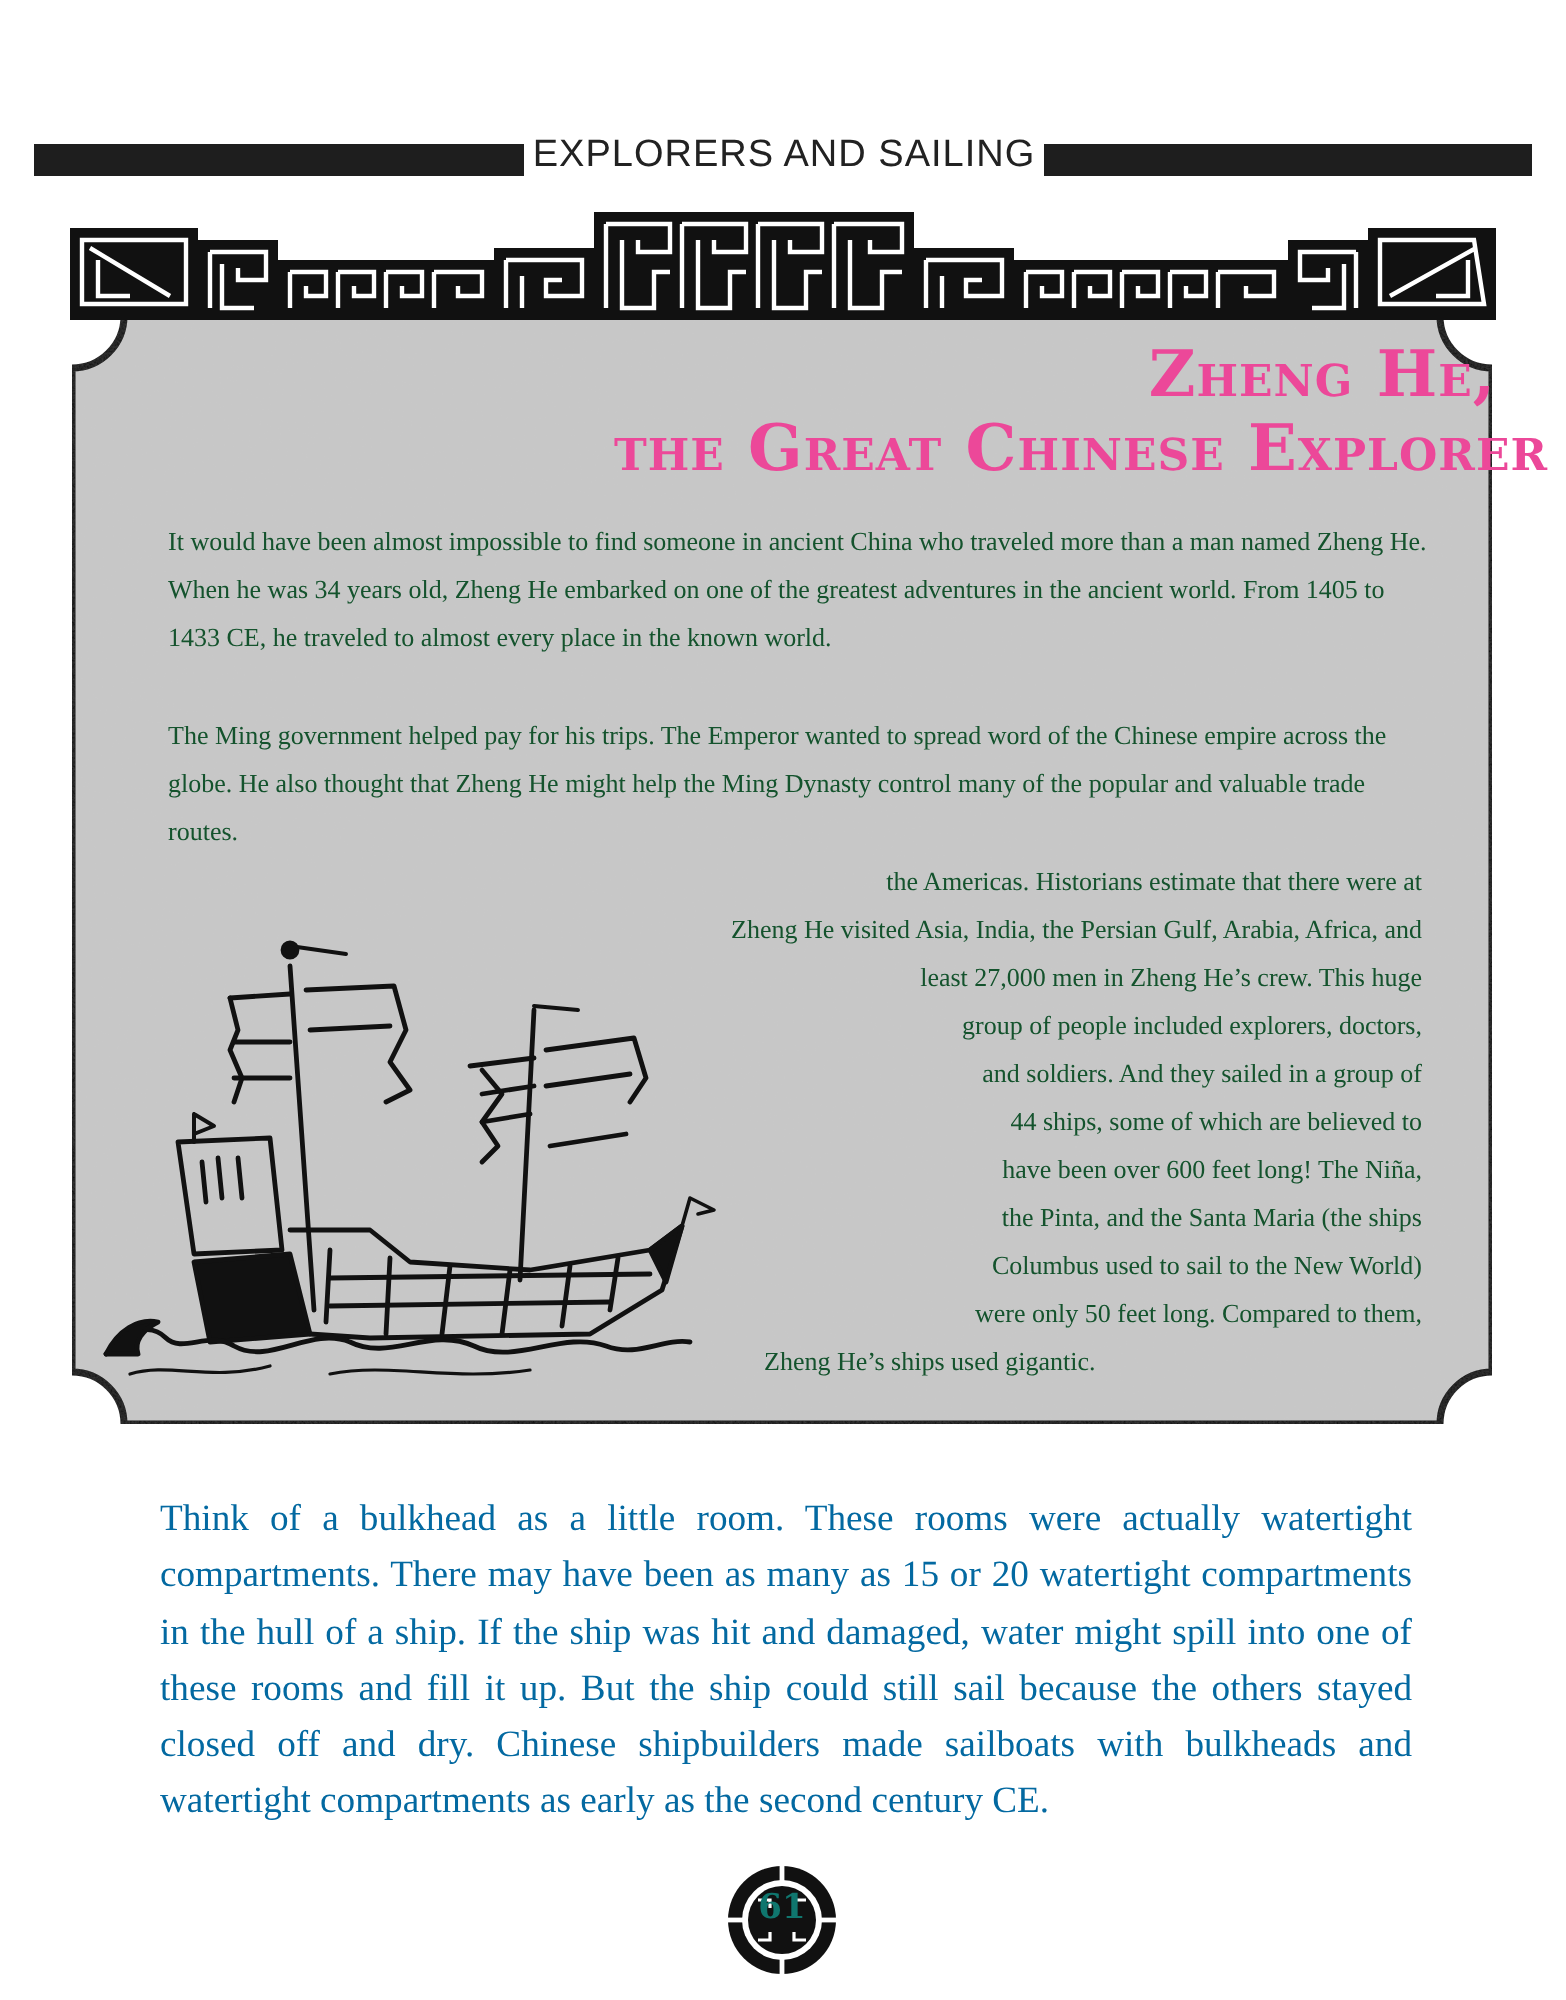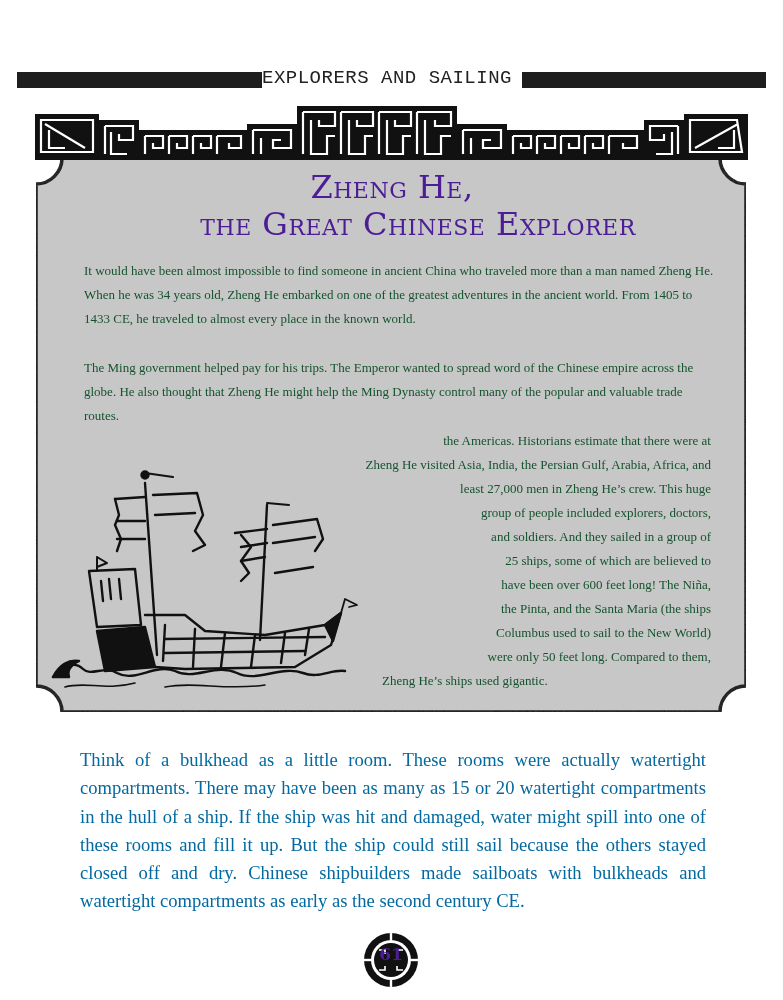--- a/index.html
+++ b/index.html
@@ -5,31 +5,31 @@
   html, body { margin:0; padding:0; }
   body {
     width:783px; height:1000px; background:#ffffff; position:relative; overflow:hidden;
     font-family:"Liberation Serif", "DejaVu Serif", serif; color:#1a1a1a;
   }
   
   .hdr-bar { position:absolute; top:72px; height:16px; background:#1e1e1e; }
   .hdr-bar.left { left:17px; width:245px; }
   .hdr-bar.right { left:522px; width:244px; }
   .hdr-title {
-    position:absolute; top:67px; left:262px; width:260px; 
-    font-family:Liberation Mono, monospace; font-size:19px;
+    position:absolute; top:67px; left:262px; width:260px; text-align:center;
+    font-family:Liberation Sans, sans-serif; font-size:19px;
     letter-spacing:0.5px; color:#222; font-weight:normal; white-space:nowrap;
   }
   
   .fret { position:absolute; left:35px; top:106px; width:713px; height:54px; }
   
   .box-svg { position:absolute; left:0; top:0; }
   .box-title {
-    position:absolute; left:36px; width:712px; text-align:center;
-    font-family:"DejaVu Serif", serif; font-weight:normal; color:#4c1d95;
+    position:absolute; left:36px; width:712px; text-align:right;
+    font-family:"DejaVu Serif", serif; font-weight:bold; color:#ec4899;
     font-variant:small-caps; letter-spacing:0.5px;
   }
   .box-title.l1 { top:168px; font-size:32px; }
   .box-title.l2 { top:205px; font-size:32px;margin-left:26px; }
   .para {
     position:absolute; font-size:13px; line-height:24px; color:#14532d;
     text-align:left; margin:5px;
   }
   .p1 { left:79px; top:254px; width:632px; }
   .p2 { left:79px; top:351px; width:632px; }
@@ -38,21 +38,21 @@
   .p3 .ln.last { text-align:right; }
   .ship { position:absolute; left:45px; top:455px; width:320px; height:240px; }
   
   .bottom {
     position:absolute; left:80px; top:746px; width:626px;
     font-size:18.6px; line-height:28.3px; text-align:justify; color:#0369a1; margin:0;
   }
   .pageno { position:absolute; left:361px; top:930px; width:60px; height:60px; }
   .pageno-num {
     position:absolute; left:361px; top:944px; width:60px; text-align:center;
-    font-family:"DejaVu Serif", serif; font-weight:bold; font-size:17px; color:#4c1d95;
+    font-family:"DejaVu Serif", serif; font-weight:bold; font-size:17px; color:#0f766e;
   }
 </style>
 </head>
 <body>
 
 <div class="hdr-bar left"></div>
 <div class="hdr-title">EXPLORERS AND SAILING</div>
 <div class="hdr-bar right"></div>
 
 <svg class="box-svg" width="783" height="1000">
@@ -113,21 +113,21 @@
 <div class="box-title l2">the Great Chinese Explorer</div>
 
 <p class="para p1">It would have been almost impossible to find someone in ancient China who traveled more than a man named Zheng He. When he was 34 years old, Zheng He embarked on one of the greatest adventures in the ancient world. From 1405 to 1433 CE, he traveled to almost every place in the known world.</p>
 <p class="para p2">The Ming government helped pay for his trips. The Emperor wanted to spread word of the Chinese empire across the globe. He also thought that Zheng He might help the Ming Dynasty control many of the popular and valuable trade routes.</p>
 <div class="para p3">
   <span class="ln">the Americas. Historians estimate that there were at</span>
   <span class="ln">Zheng He visited Asia, India, the Persian Gulf, Arabia, Africa, and</span>
   <span class="ln">least 27,000 men in Zheng He’s crew. This huge</span>
   <span class="ln">group of people included explorers, doctors,</span>
   <span class="ln">and soldiers. And they sailed in a group of</span>
-  <span class="ln">25 ships, some of which are believed to</span>
+  <span class="ln">44 ships, some of which are believed to</span>
   <span class="ln">have been over 600 feet long! The Niña,</span>
   <span class="ln">the Pinta, and the Santa Maria (the ships</span>
   <span class="ln">Columbus used to sail to the New World)</span>
   <span class="ln">were only 50 feet long. Compared to them,</span>
   <span class="ln last" style="text-align:left;padding-left:298px;">Zheng He’s ships used gigantic.</span>
 </div>
 
 <svg class="ship" viewBox="0 0 320 240">
   <g fill="none" stroke="#111" stroke-width="2.4" stroke-linecap="round" stroke-linejoin="round">
 

